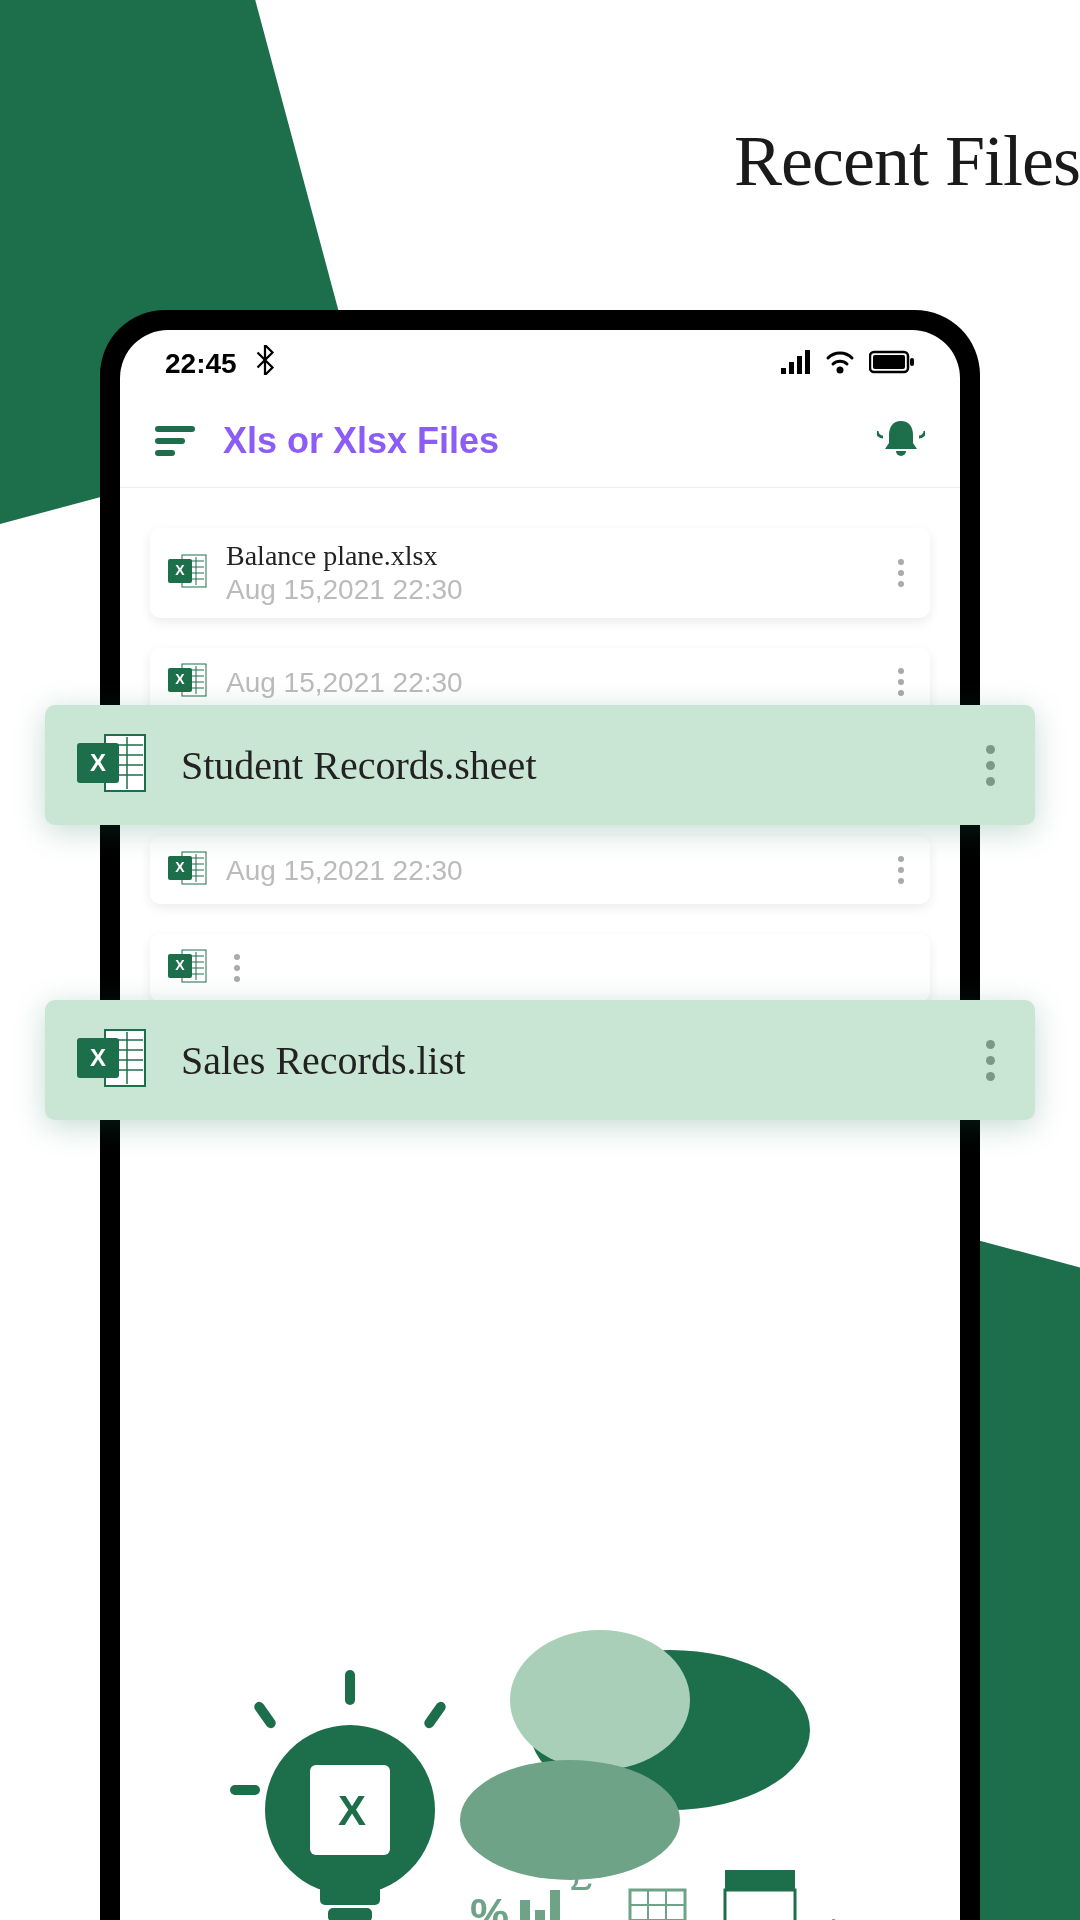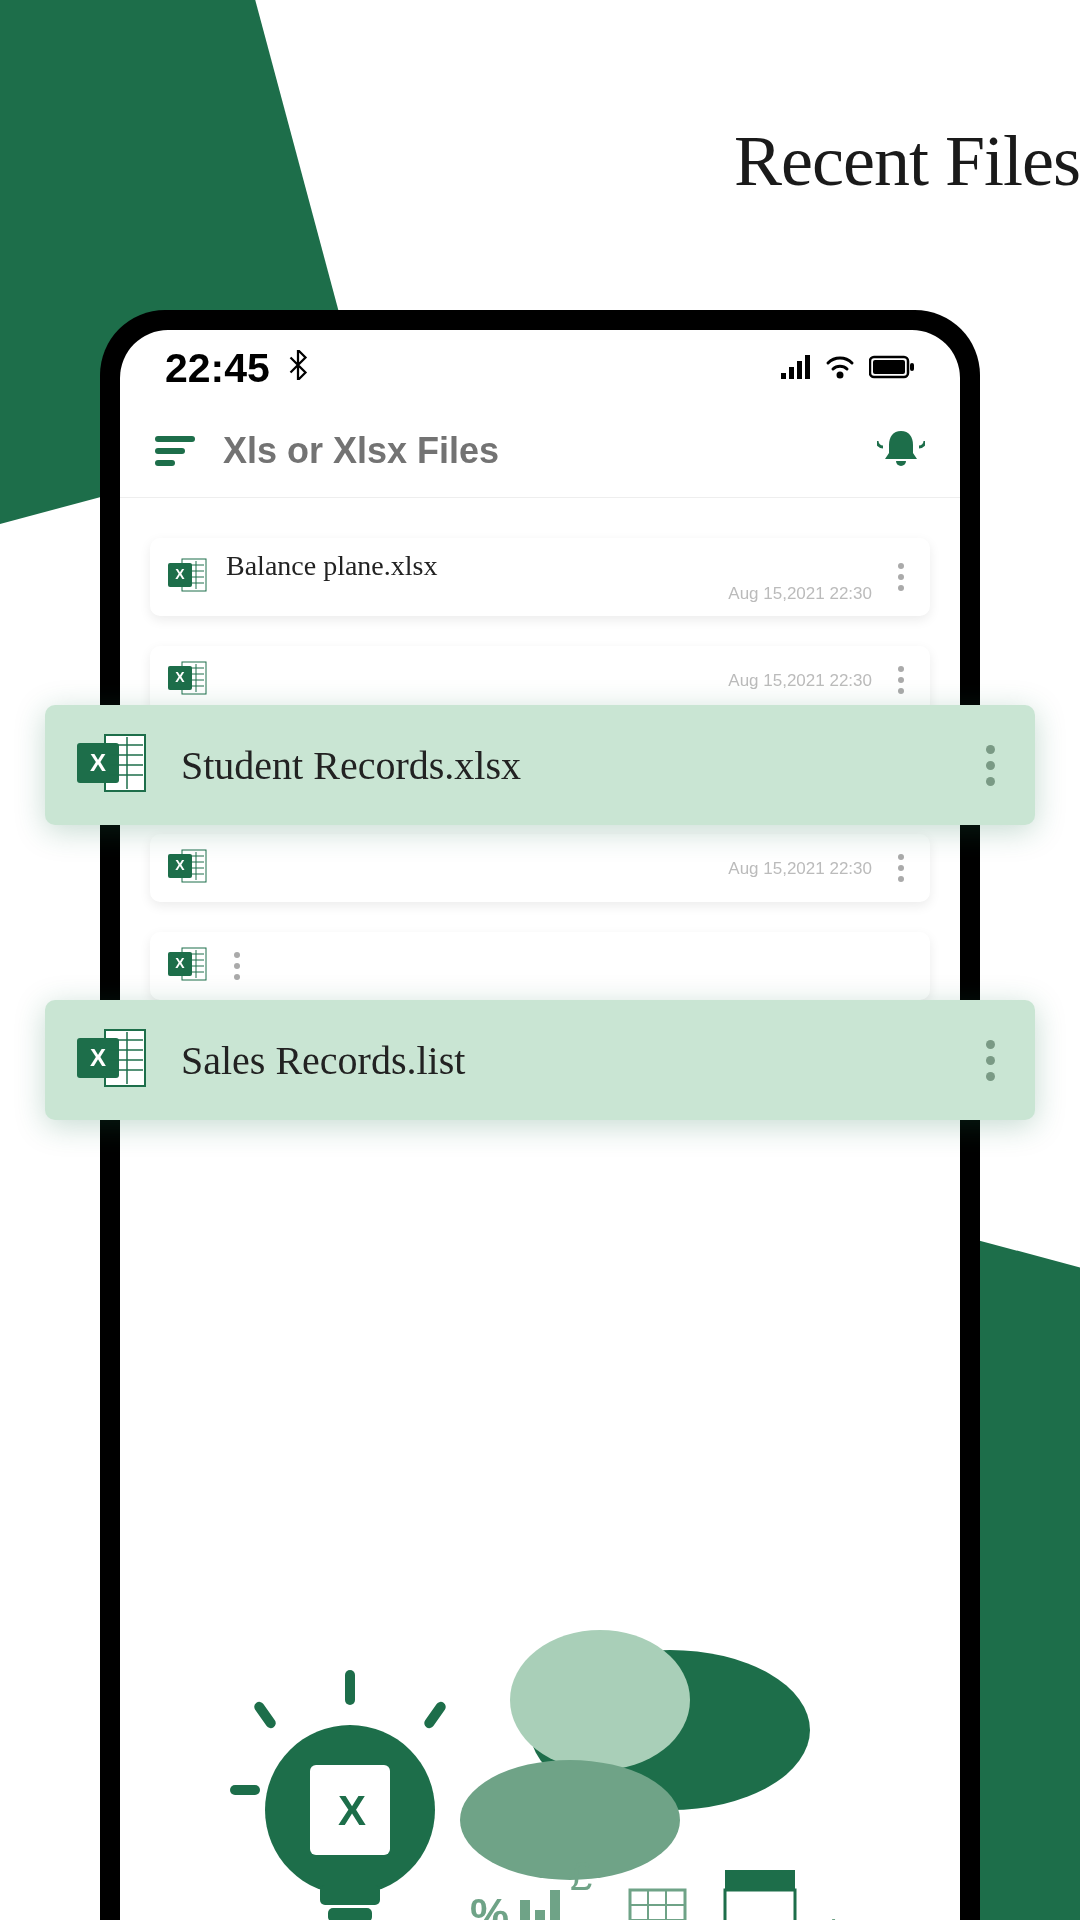--- a/index.html
+++ b/index.html
@@ -60,52 +60,52 @@
       overflow: hidden;
       position: relative;
     }
     .status-bar {
       display: flex;
       justify-content: space-between;
       align-items: center;
       padding: 15px 45px 10px;
       font-family: Arial, sans-serif;
     }
-    .status-left { display: flex; align-items: center; gap: 18px; font-size: 41px; font-weight: 600; color: #000; }
+    .status-left { display: flex; align-items: center; gap: 18px; font-size: 28px; font-weight: 600; color: #000; }
     .status-right { display: flex; align-items: center; gap: 14px; }
     .app-header {
       display: flex;
       align-items: center;
       padding: 25px 35px 22px;
       gap: 28px;
       border-bottom: 1px solid #eee;
     }
     .menu-icon { width: 40px; height: 30px; display: flex; flex-direction: column; justify-content: space-between; }
     .menu-icon span { display: block; height: 6px; background: #1d6e4a; border-radius: 3px; }
     .menu-icon span:nth-child(1){ width: 100%; }
     .menu-icon span:nth-child(2){ width: 75%; }
     .menu-icon span:nth-child(3){ width: 50%; }
-    .app-title { font-family: Arial, sans-serif; font-size: 36px; font-weight: 700; color: #737373; flex: 1; }
+    .app-title { font-family: Arial, sans-serif; font-size: 36px; font-weight: 700; color: #8b5cf6; flex: 1; }
     .bell-icon { position: relative; }
     .file-list { padding: 40px 30px 0; }
     .file-card {
       background: #fff;
       border-radius: 10px;
       box-shadow: 0 4px 12px rgba(0,0,0,0.08);
       display: flex;
       align-items: center;
       padding: 12px 18px;
       margin-bottom: 30px;
       gap: 18px;
     }
     .file-card.gap { margin-bottom: 120px; }
     .excel-small { flex-shrink: 0; }
     .file-info { flex: 1; }
     .file-name { font-family: Georgia, serif; font-size: 28px; color: #222; }
-    .file-date { font-family: Arial, sans-serif; font-size: 17px; color: #bbb; margin-top: 2px; text-align: right; }
+    .file-date { font-family: Arial, sans-serif; font-size: 28px; color: #bbb; margin-top: 2px; }
     .more-dots { display: flex; flex-direction: column; gap: 5px; padding: 8px; }
     .more-dots span { width: 6px; height: 6px; background: #aaa; border-radius: 50%; }
     .highlight-card {
       position: absolute;
       left: 45px;
       width: 990px;
       background: #c9e5d3;
       border-radius: 10px;
       display: flex;
       align-items: center;
@@ -330,21 +330,21 @@
         <rect x="28" y="6" width="40" height="56" fill="#fff" stroke="#1d6e4a" stroke-width="2"></rect>
         <rect x="0" y="14" width="42" height="40" rx="3" fill="#1d6e4a"></rect>
         <text x="21" y="42" font-family="Arial" font-weight="bold" font-size="24" fill="#fff" text-anchor="middle">X</text>
         <line x1="32" y1="16" x2="66" y2="16" stroke="#1d6e4a" stroke-width="1.5"></line>
         <line x1="32" y1="26" x2="66" y2="26" stroke="#1d6e4a" stroke-width="1.5"></line>
         <line x1="32" y1="36" x2="66" y2="36" stroke="#1d6e4a" stroke-width="1.5"></line>
         <line x1="32" y1="46" x2="66" y2="46" stroke="#1d6e4a" stroke-width="1.5"></line>
         <line x1="50" y1="8" x2="50" y2="60" stroke="#1d6e4a" stroke-width="1.5"></line>
       </svg>
   </span>
-  <div class="highlight-name">Student Records.xlsx</div>
+  <div class="highlight-name">Student Records.sheet</div>
   <div class="highlight-dots">
       <span></span>
       <span></span>
       <span></span>
     </div>
 </div>
 
 <div class="highlight-card highlight-2">
   <span>
     <svg width="72" height="68" viewBox="0 0 72 68">

